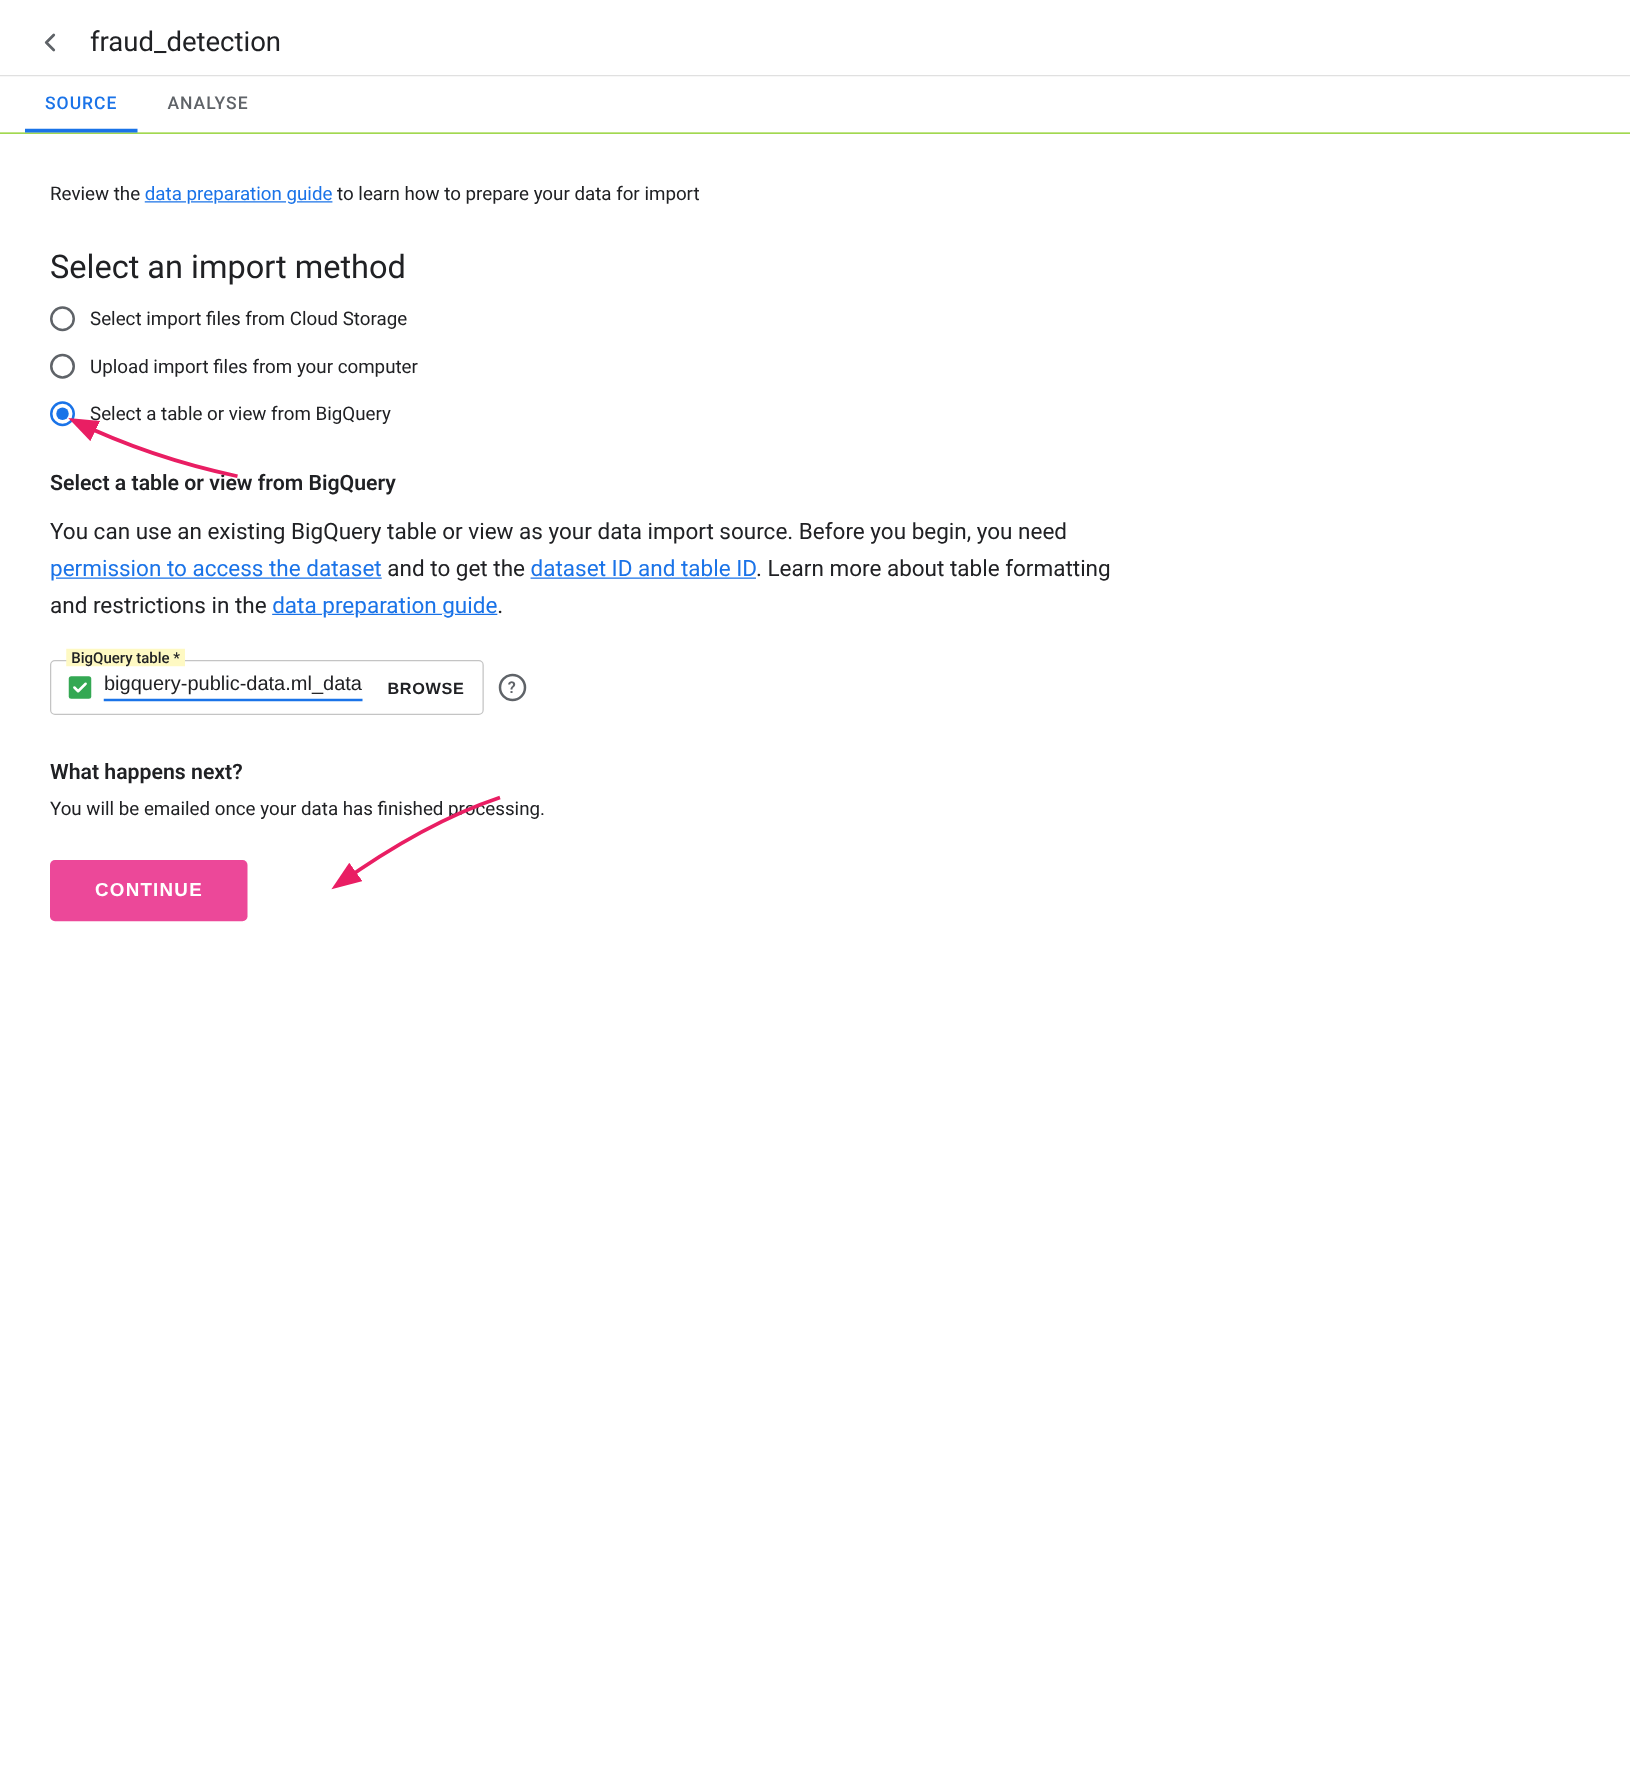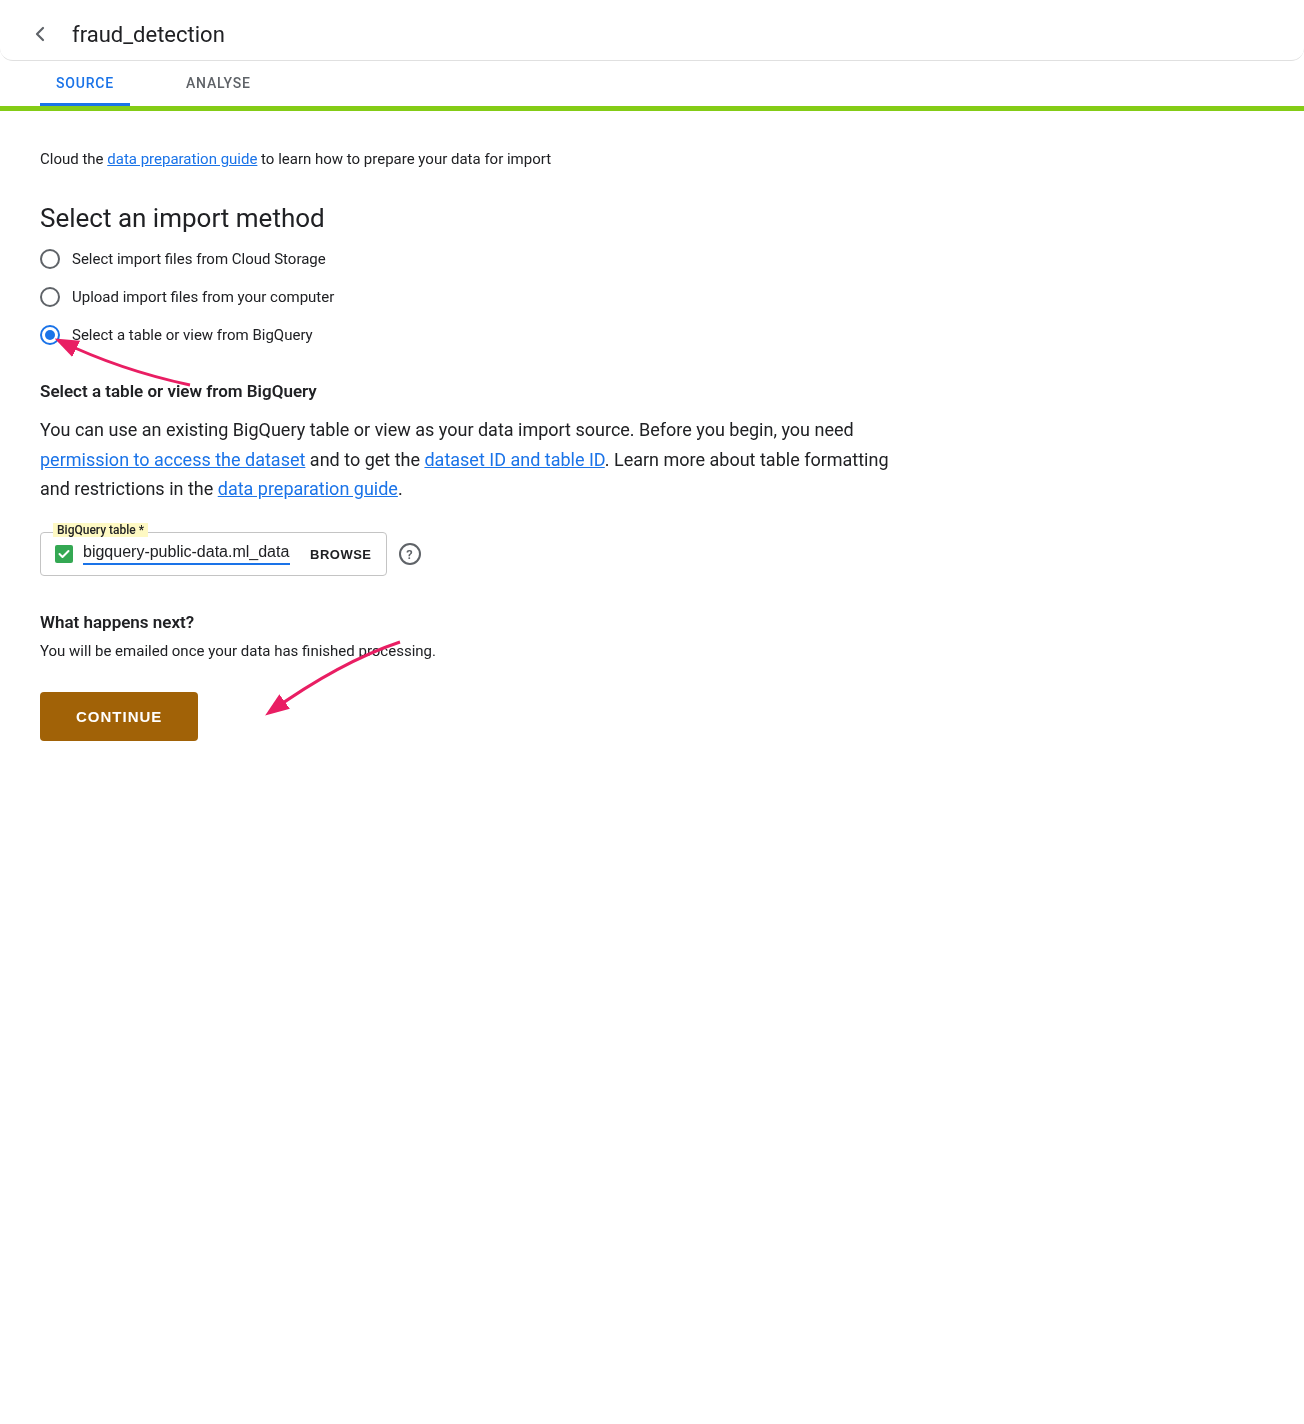--- a/index.html
+++ b/index.html
@@ -10,21 +10,20 @@
       width: 1304px;
       min-height: 1424px;
     }
 
     
     .header {
       display: flex;
       align-items: center;
       padding: 18px 32px 10px 24px;
       border-bottom: 1px solid #e0e0e0;
-      border-radius: 13px;
     }
     .back-btn {
       background: none;
       border: none;
       cursor: pointer;
       margin-right: 16px;
       padding: 4px;
       color: #5f6368;
       display: flex;
       align-items: center;
@@ -32,23 +31,22 @@
     .back-btn svg { width: 24px; height: 24px; }
     .page-title {
       font-size: 22px;
       font-weight: 400;
       color: #202124;
     }
 
     
     .tabs {
       display: flex;
-      padding: 0 40px;
-      border-bottom: 5px solid #84cc16;
-      gap: 32px;
+      padding: 0 20px;
+      border-bottom: 1px solid #84cc16;
     }
     .tab {
       padding: 14px 16px 12px 16px;
       font-size: 14px;
       font-weight: 500;
       letter-spacing: 0.8px;
       cursor: pointer;
       border-bottom: 3px solid transparent;
       text-transform: uppercase;
       color: #5f6368;
@@ -218,21 +216,21 @@
       margin-bottom: 10px;
     }
     .next-text {
       font-size: 15px;
       color: #202124;
       margin-bottom: 32px;
     }
 
     
     .continue-btn {
-      background: #a16207;
+      background: #ec4899;
       color: #fff;
       font-size: 15px;
       font-weight: 600;
       letter-spacing: 1px;
       padding: 16px 36px;
       border: none;
       border-radius: 4px;
       cursor: pointer;
       text-transform: uppercase;
     }
@@ -260,21 +258,21 @@
 
 <div class="tabs">
   <div class="tab active">SOURCE</div>
   <div class="tab">ANALYSE</div>
 </div>
 
 <div class="main">
 
   <div>
     <p class="section-subtitle">
-      <span>Cloud the </span><a>data preparation guide</a><span> to learn how to prepare your data for import</span>
+      <span>Review the </span><a>data preparation guide</a><span> to learn how to prepare your data for import</span>
     </p>
   </div>
 
   <div class="import-method-section">
     <h2 class="section-title">Select an import method</h2>
     <div class="radio-group">
 
       <label class="radio-item">
         <div class="radio-input"></div>
         <span>Select import files from Cloud Storage</span>

